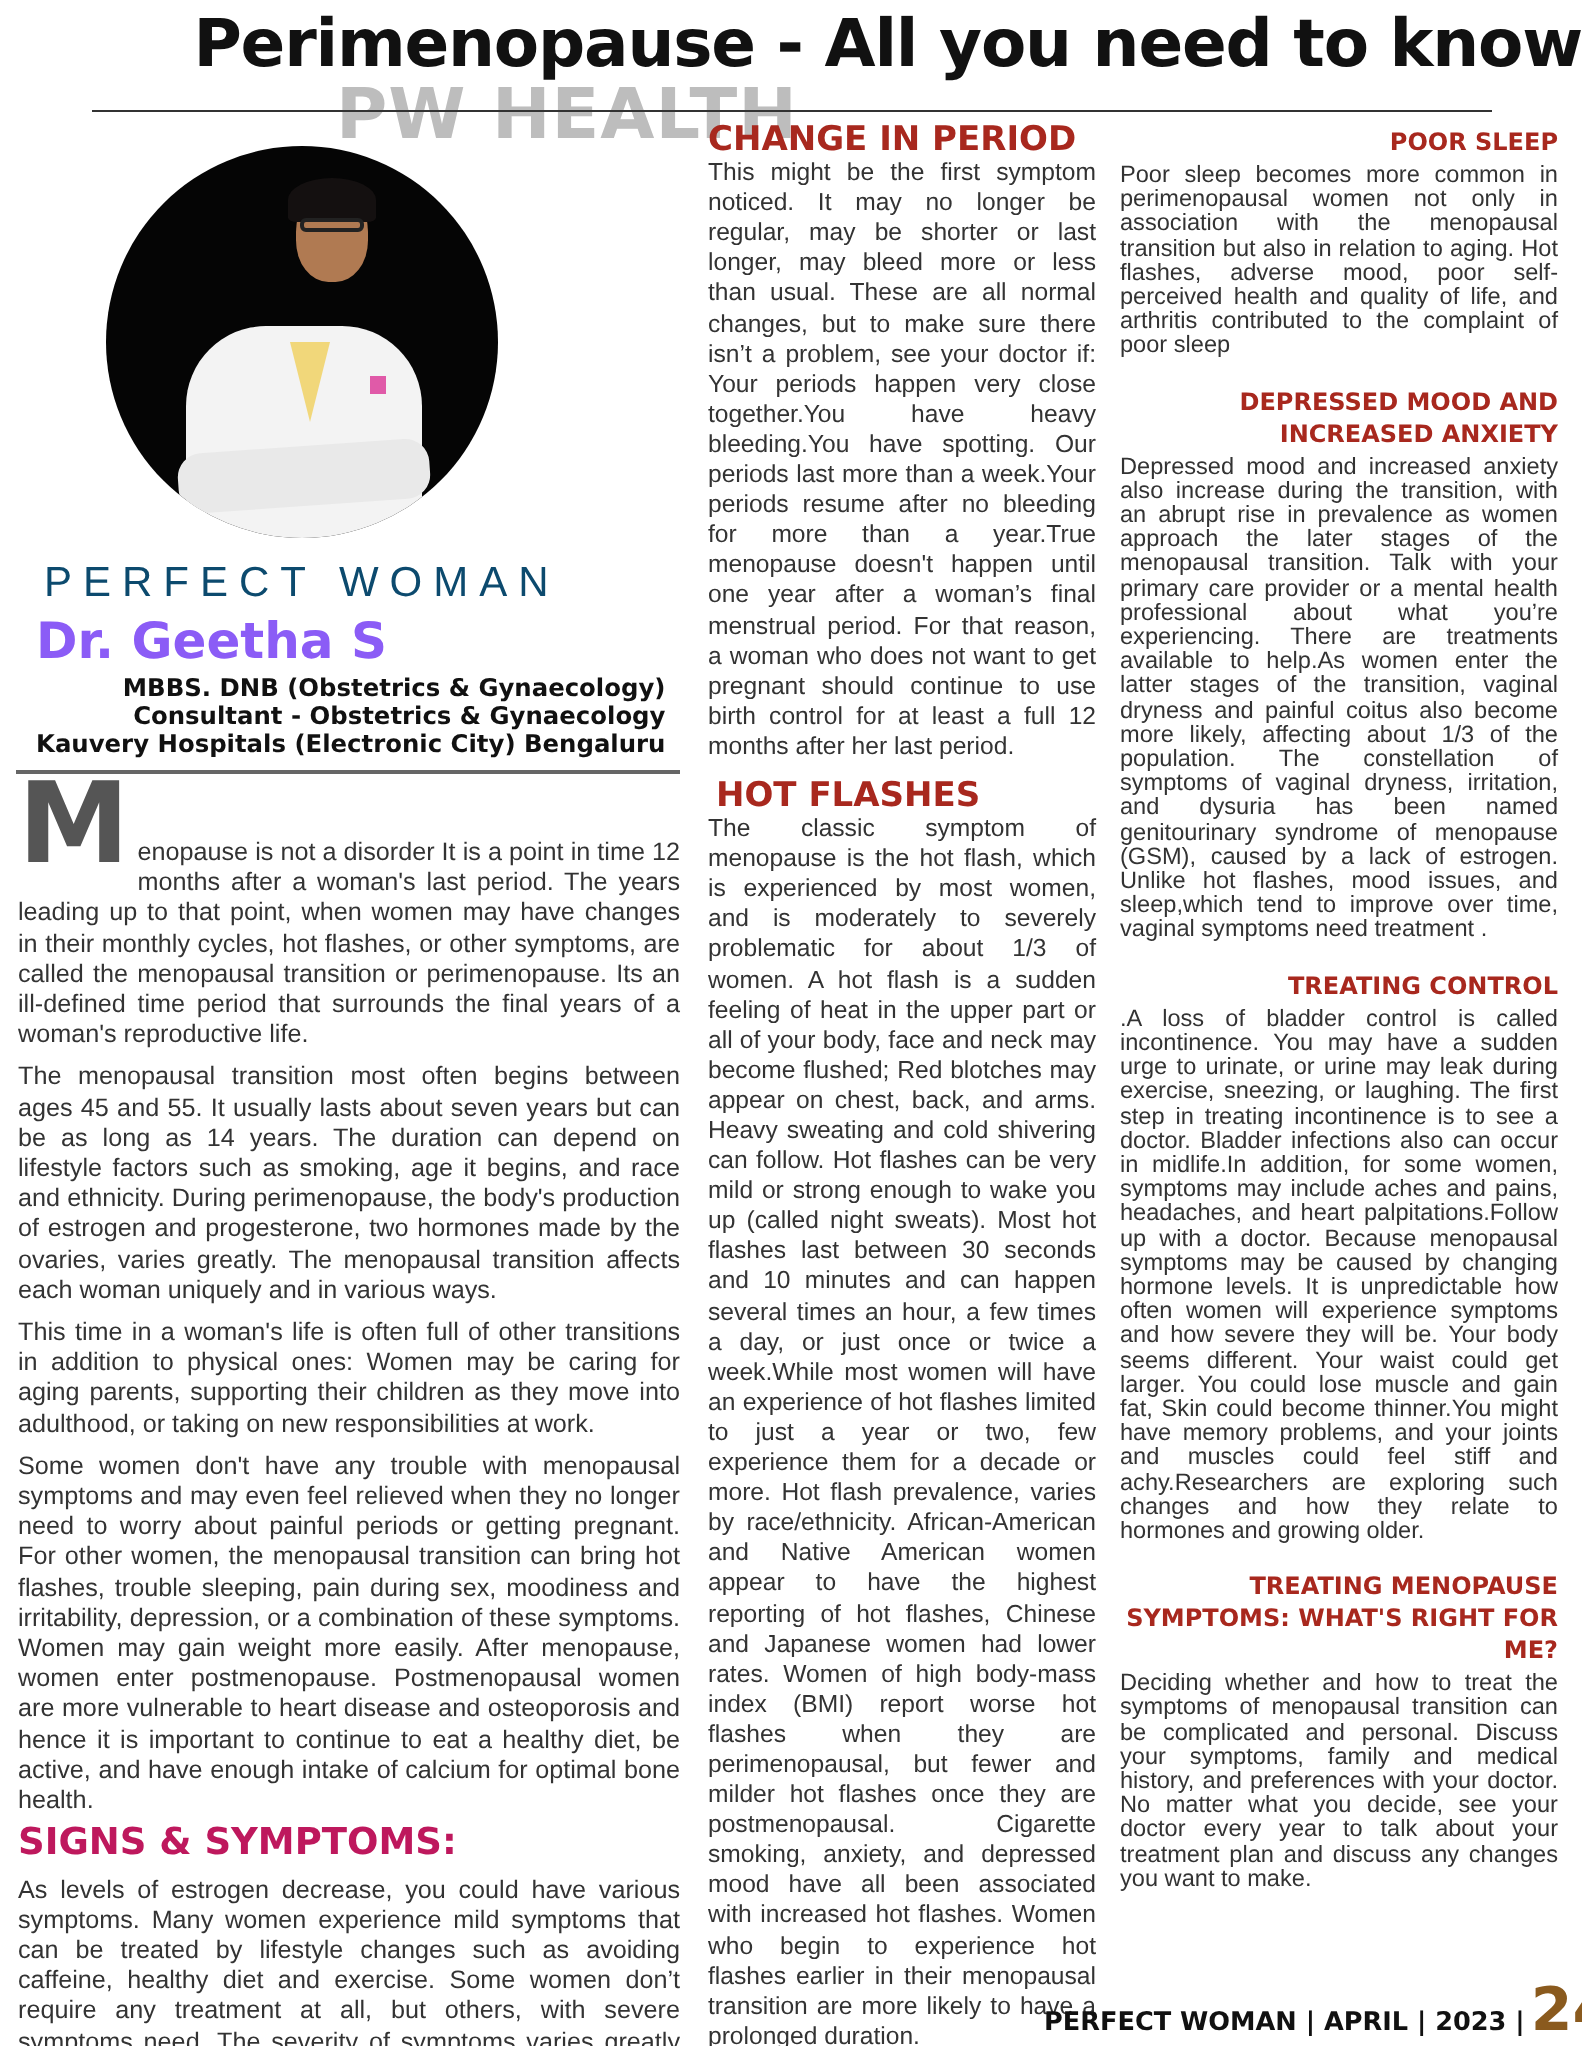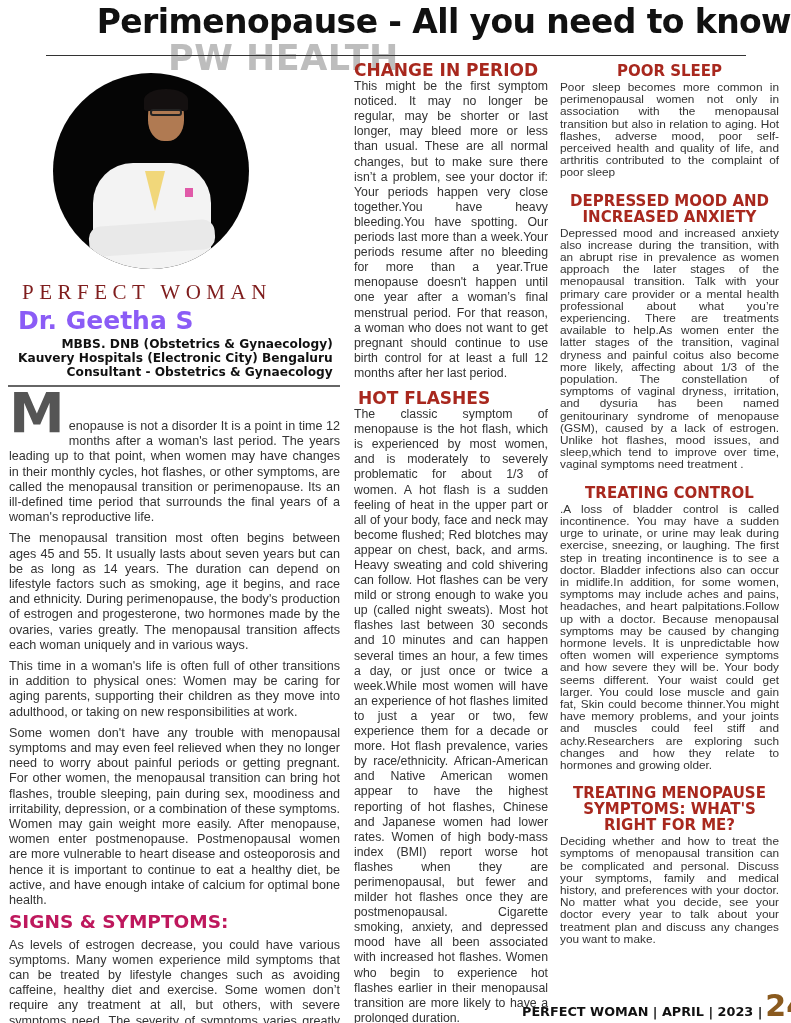--- a/index.html
+++ b/index.html
@@ -41,22 +41,22 @@
   .portrait .glasses {
     position: absolute; left: 97px; top: 36px; width: 32px; height: 7px; border: 2px solid #222; border-radius: 3px;
   }
   .portrait .badge { position: absolute; left: 132px; top: 115px; width: 8px; height: 9px; background: #e05aa8; }
   .portrait .arms {
     position: absolute; left: 36px; top: 150px; width: 126px; height: 30px; background: #e9e9e9;
     border-radius: 12px; transform: rotate(-4deg);
   }
 
   .perfect-woman {
-    position: absolute; left: 22px; top: 280px; font-family: Liberation Serif, serif;
-    font-size: 21px; letter-spacing: 5.5px; color: #7f1d1d; white-space: nowrap;
+    position: absolute; left: 22px; top: 280px; font-family: Liberation Sans, sans-serif;
+    font-size: 21px; letter-spacing: 5.5px; color: #0c4a6e; white-space: nowrap;
   }
   .doctor-name {
     position: absolute; left: 18px; top: 306px; font-family: "DejaVu Sans", sans-serif;
     font-weight: bold; font-size: 25px; color: #8b5cf6; white-space: nowrap;
   }
   .credentials {
     position: absolute; left: 18px; top: 337px; font-family: "DejaVu Sans", sans-serif;
     font-weight: bold; font-size: 12.2px; line-height: 14px; color: #111; white-space: nowrap; text-align: right;
   }
   .rule-left { position: absolute; left: 8px; top: 385px; width: 332px; height: 2px; background: #666; }
@@ -76,22 +76,22 @@
 
   .mid-col { left: 354px; top: 63px; width: 194px; font-size: 12.3px; line-height: 15.1px; color: #333; }
   .mid-col h3 {
     font-family: "DejaVu Sans", sans-serif; font-weight: bold; font-size: 17px; color: #a8281e;
     text-align: left; margin-bottom: 1px;
   }
   .mid-col .hf { margin-top: 10px; padding-left: 4px; }
 
   .right-col { left: 560px; top: 63px; width: 219px; font-size: 11.8px; line-height: 12.2px; color: #333; }
   .right-col h3 {
-    font-family: "DejaVu Sans", sans-serif; font-weight: bold; font-size: 15px; color: #a8281e;
-    text-align: center; line-height: 16px; margin-bottom: 2px;
+    font-family: "DejaVu Sans", sans-serif; font-weight: bold; font-size: 12px; color: #a8281e;
+    text-align: right; line-height: 16px; margin-bottom: 2px;
   }
   .right-col .sec { margin-bottom: 14px; }
   .right-col .sec.tight { margin-bottom: 12px; }
 
   .footer {
     position: absolute; left: 522px; top: 993px; font-family: "DejaVu Sans", sans-serif;
     font-weight: bold; font-size: 12.8px; color: #111; white-space: nowrap; display: flex; align-items: flex-end;
   }
   .page-num {
     font-family: "DejaVu Sans", sans-serif; font-weight: bold; font-size: 30px; color: #8a5a1e;
@@ -112,22 +112,22 @@
   <div class="hair"></div>
   <div class="glasses"></div>
   <div class="badge"></div>
   <div class="arms"></div>
 </div>
 
 <div class="perfect-woman">PERFECT WOMAN</div>
 <div class="doctor-name">Dr. Geetha S</div>
 <div class="credentials">
   <div>MBBS. DNB (Obstetrics &amp; Gynaecology)</div>
+  <div>Consultant - Obstetrics &amp; Gynaecology</div>
   <div>Kauvery Hospitals (Electronic City) Bengaluru</div>
-  <div>Consultant - Obstetrics &amp; Gynaecology</div>
 </div>
 <div class="rule-left"></div>
 
 <div class="col left-col">
   <p class="intro-first">
     <span class="dropcap">M</span>
     <span style="display:block;height:30px;"></span>
     <span>enopause is not a disorder It is a point in time 12 months after a woman's last period. The years leading up to that point, when women may have changes in their monthly cycles, hot flashes, or other symptoms, are called the menopausal transition or perimenopause. Its an ill-defined time period that surrounds the final years of a woman's reproductive life.</span>
   </p>
   <p>The menopausal transition most often begins between ages 45 and 55. It usually lasts about seven years but can be as long as 14 years. The duration can depend on lifestyle factors such as smoking, age it begins, and race and ethnicity. During perimenopause, the body's production of estrogen and progesterone, two hormones made by the ovaries, varies greatly. The menopausal transition affects each woman uniquely and in various ways.</p>

